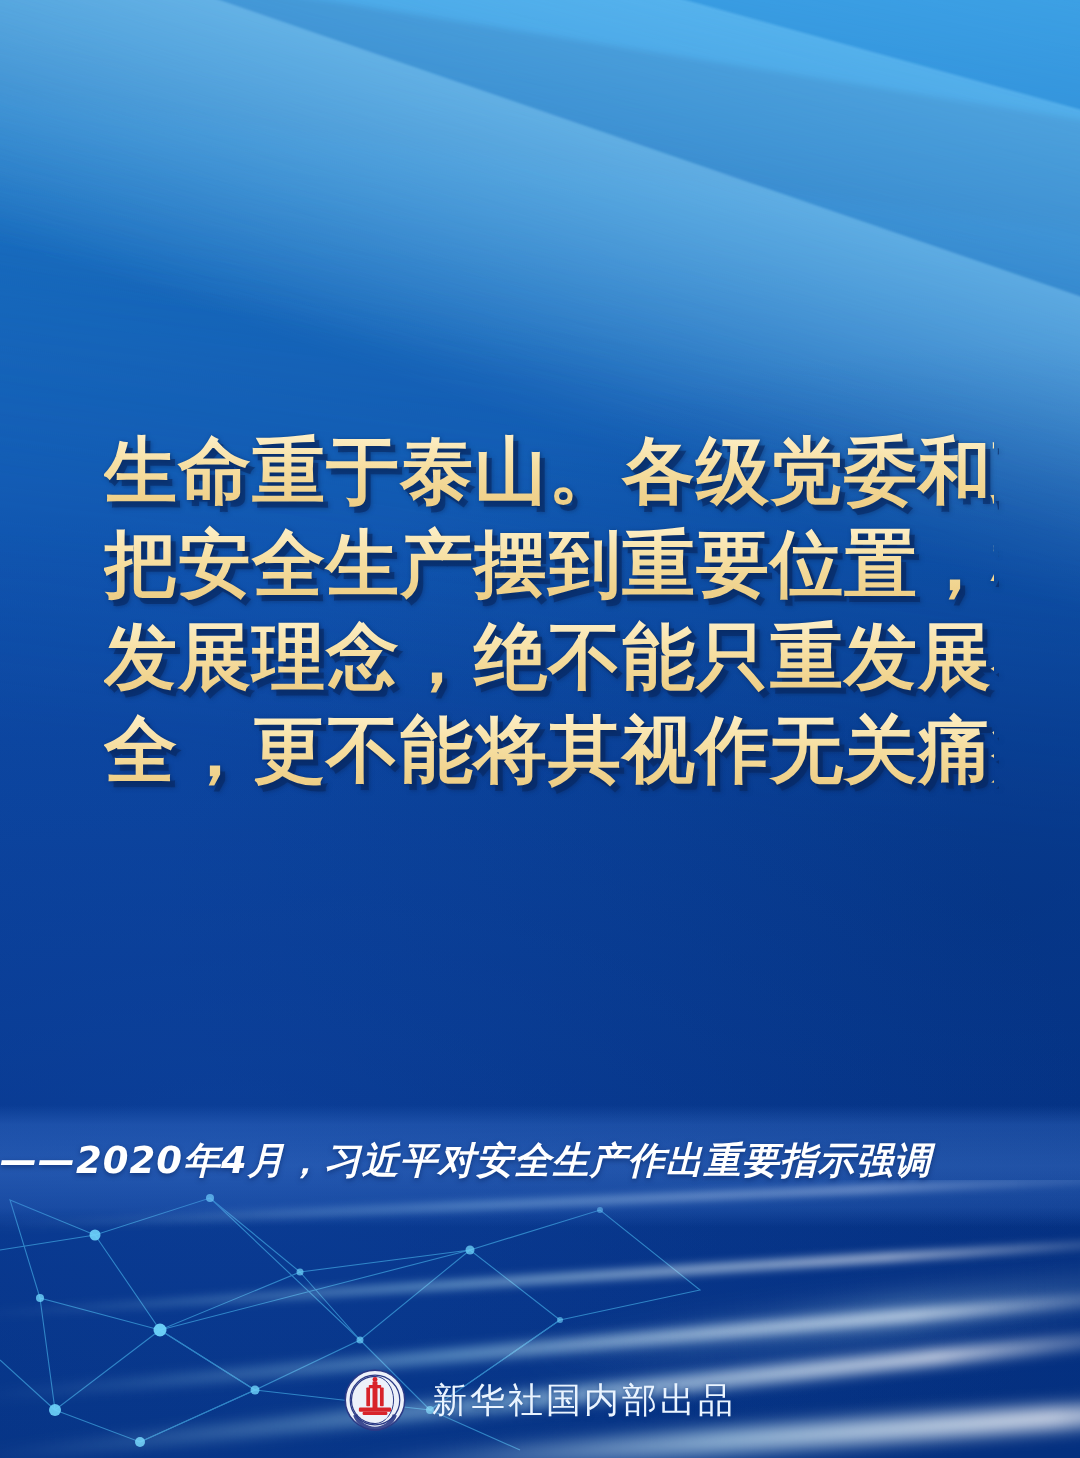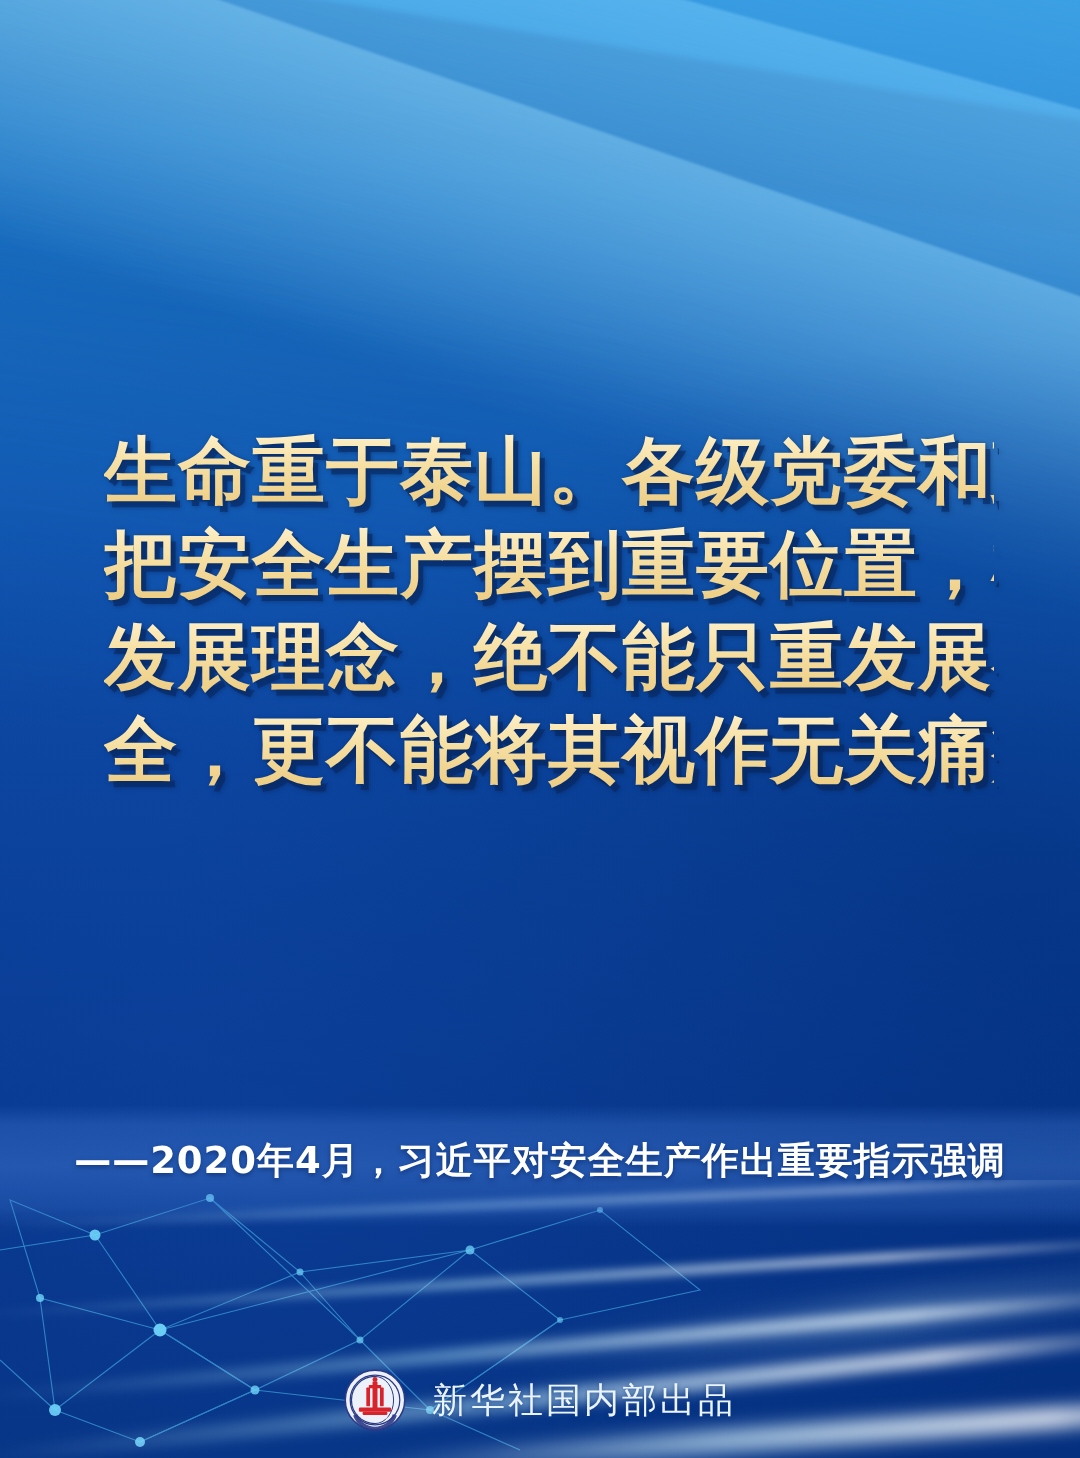--- a/index.html
+++ b/index.html
@@ -147,27 +147,27 @@
             drop-shadow(1px 1px 2px rgba(4,25,70,0.55));
     white-space: pre;
   }
 
   
   .attribution {
     position: absolute;
     left: 0;
     right: 0;
     top: 1136px;
-    text-align: center;
     font-family: "DejaVu Sans", "Liberation Sans", sans-serif;
     font-weight: bold;
     font-size: 37px;
     letter-spacing: 1px;
     color: #FFFFFF;
     text-shadow: 0 2px 5px rgba(3,30,85,0.55);
+    font-style: italic;
   }
 
   
   .footer {
     position: absolute;
     left: 0;
     right: 0;
     top: 1369px;
     display: flex;
     align-items: center;

